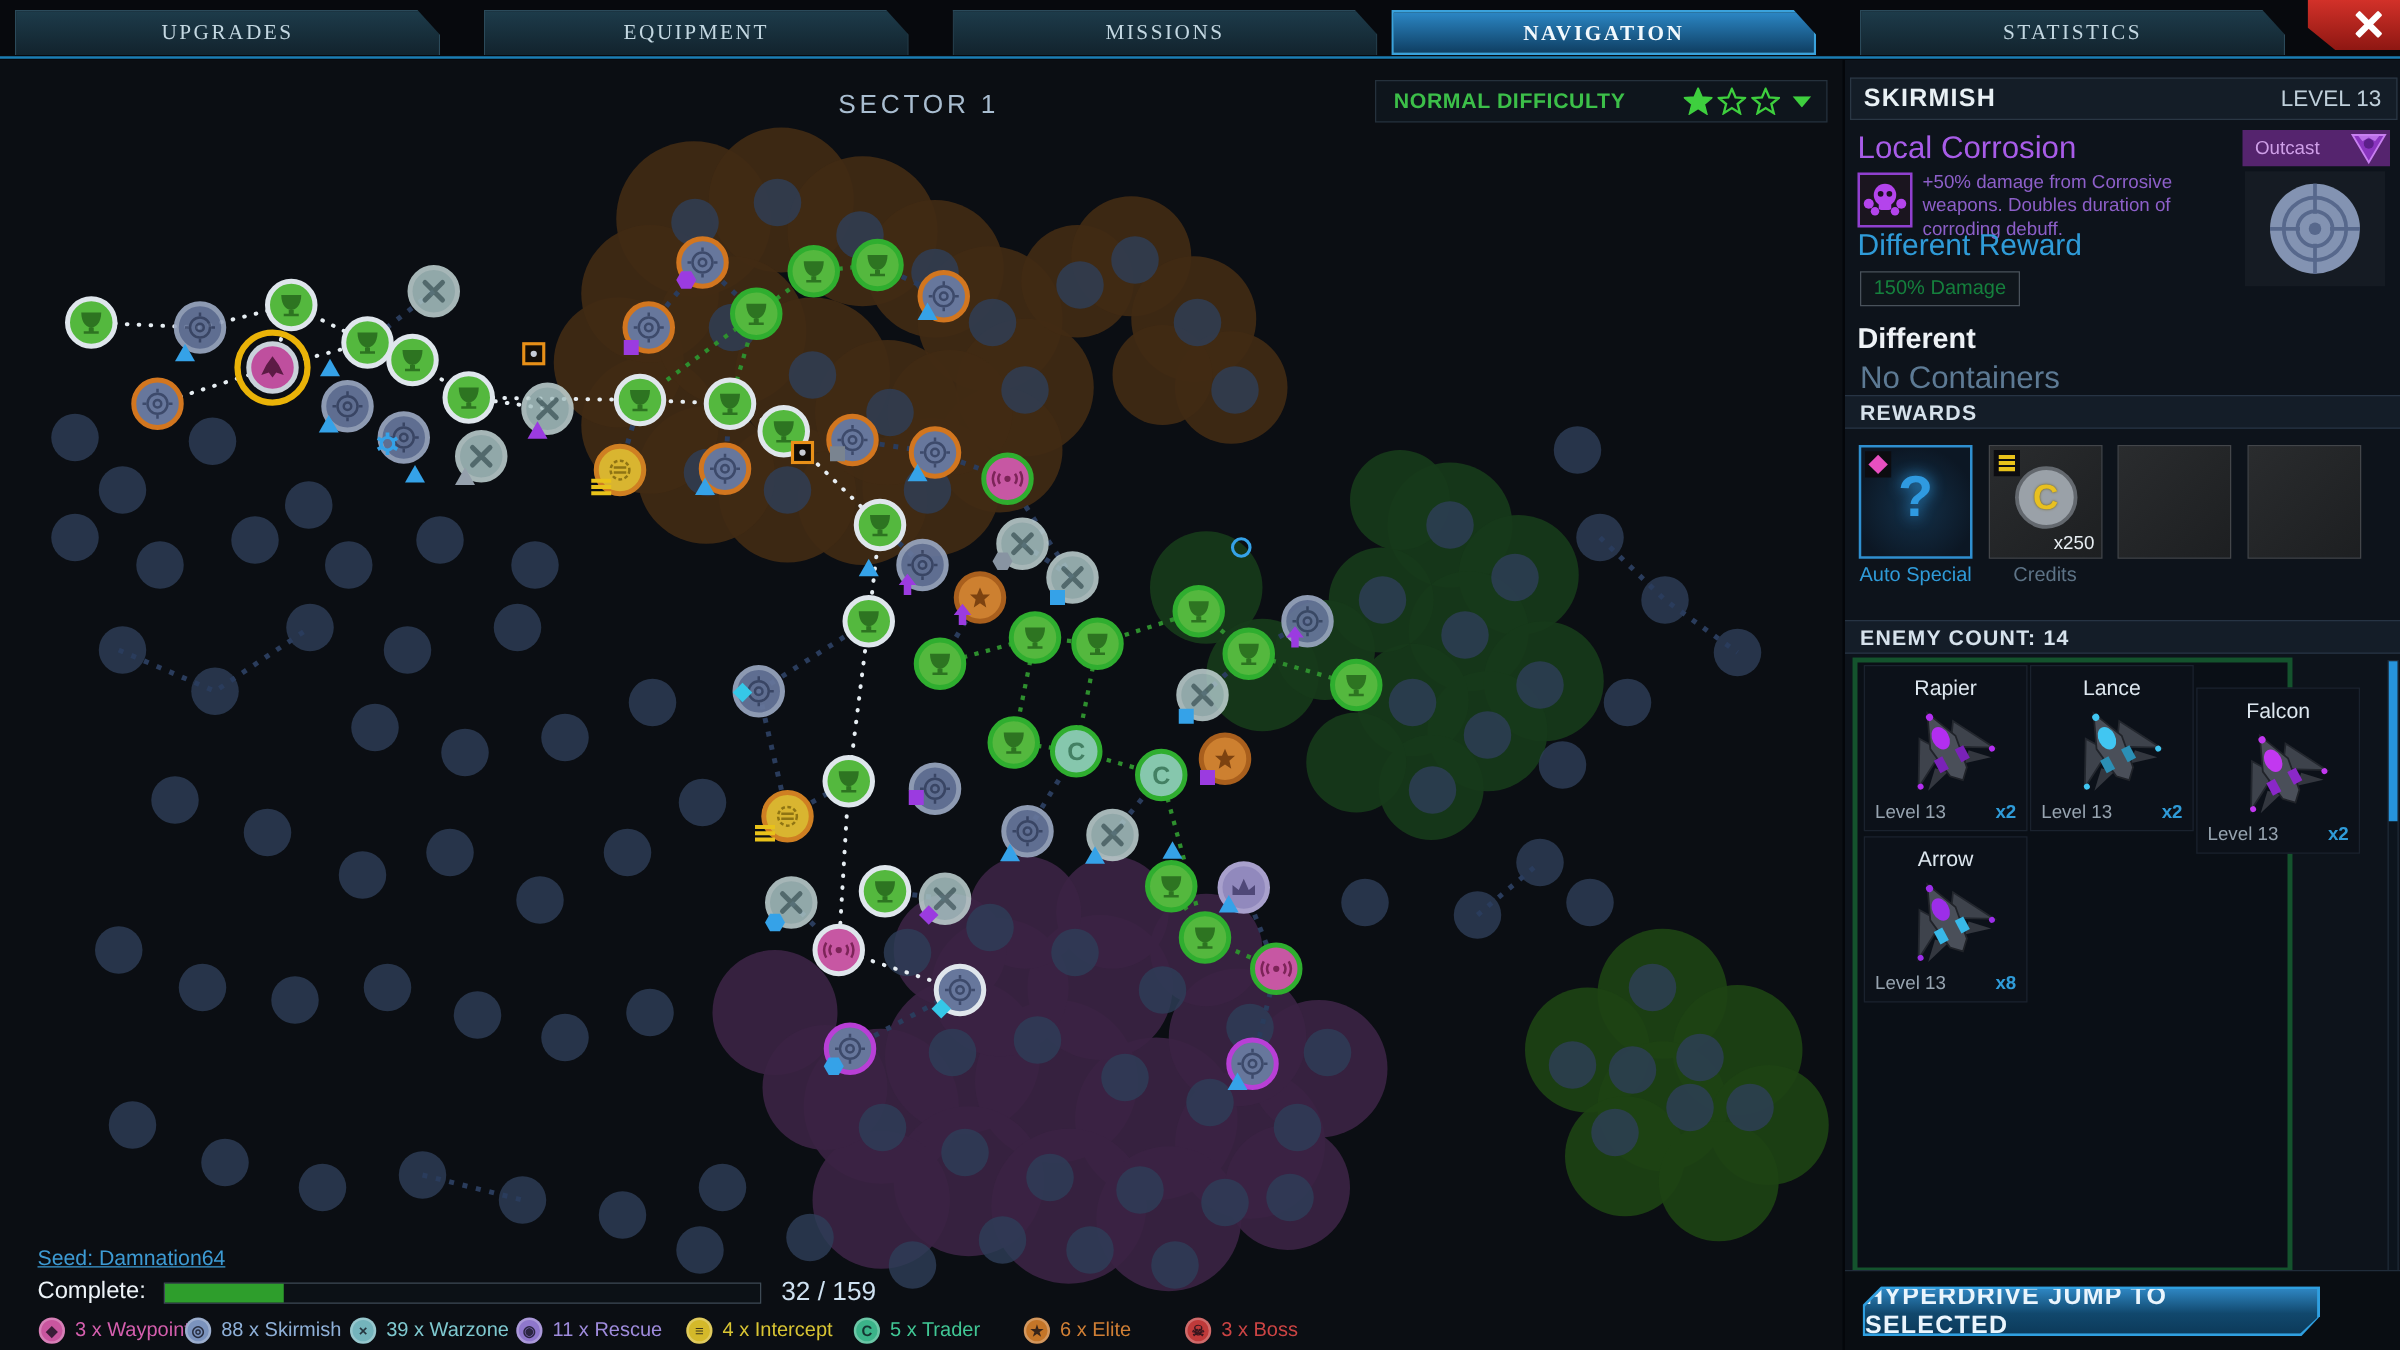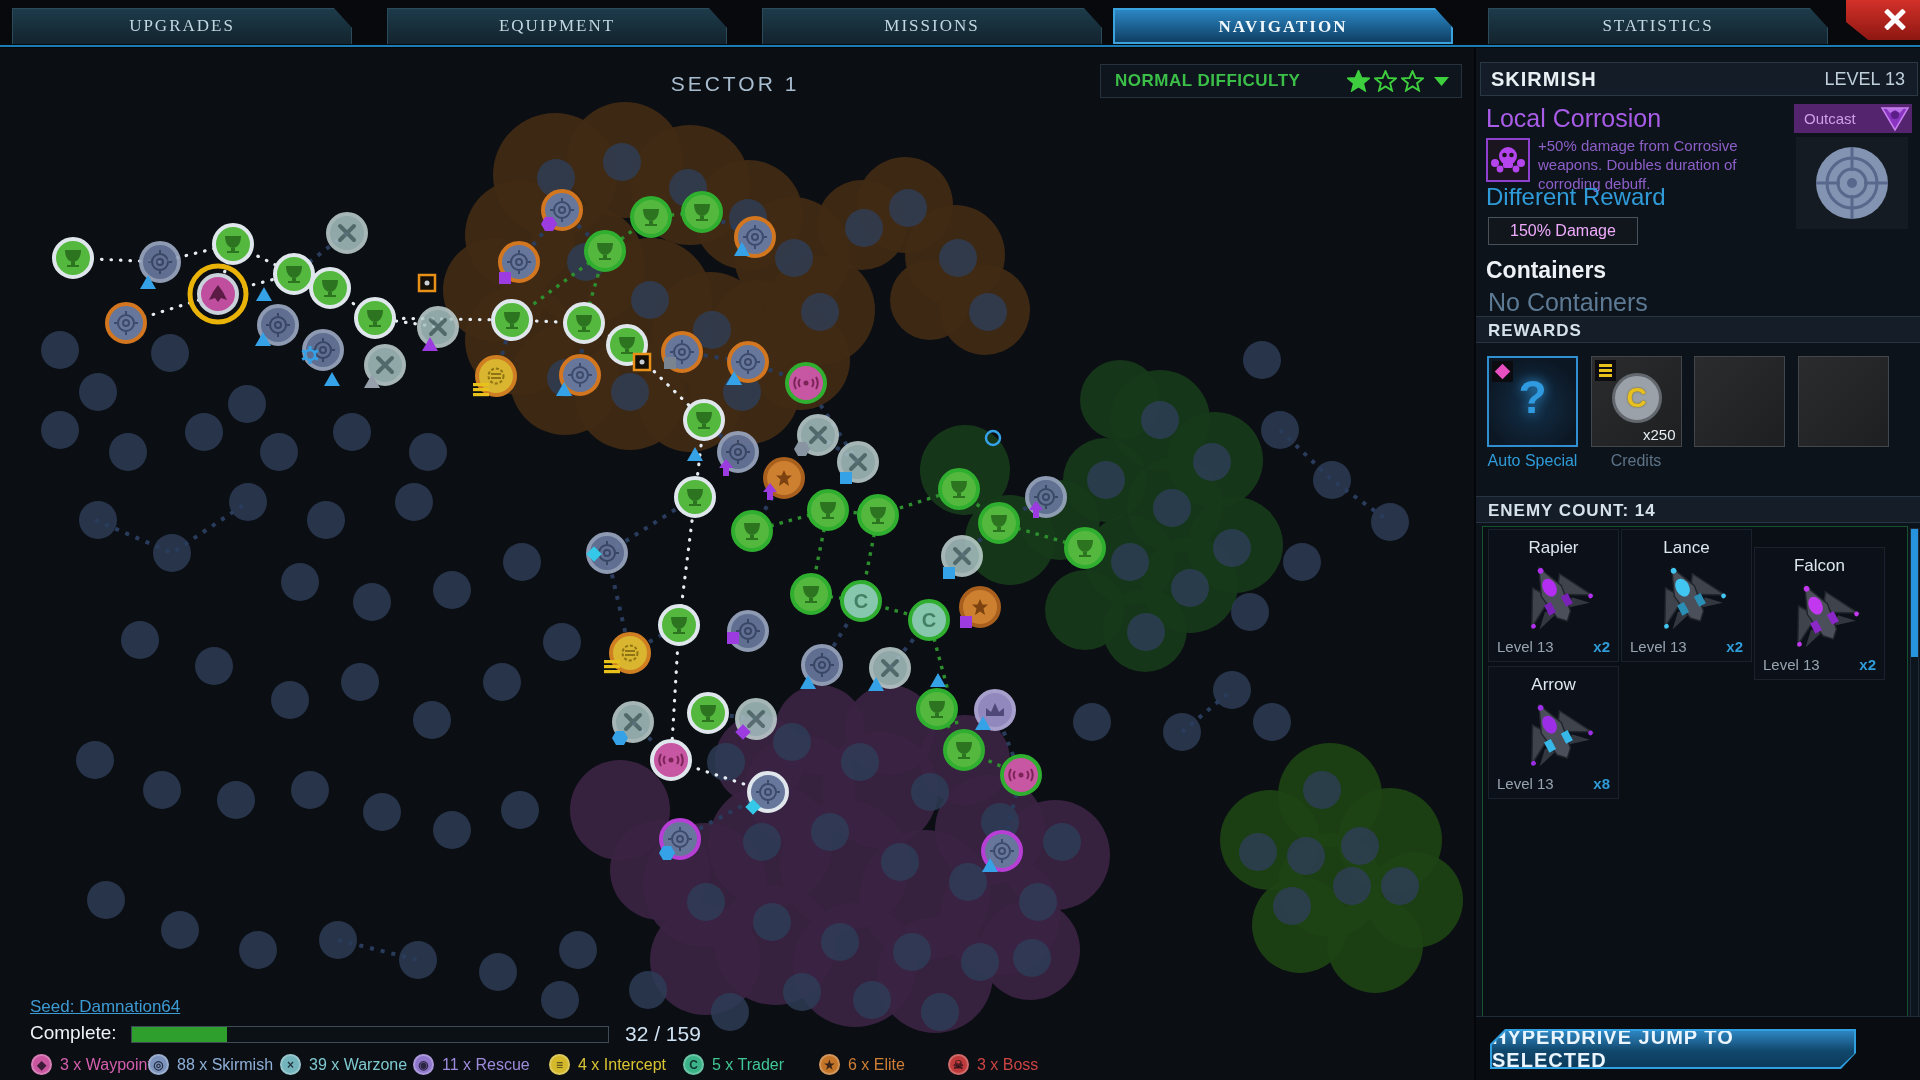--- a/index.html
+++ b/index.html
@@ -56,22 +56,22 @@
   .lc-icon { position:absolute; left:10px; top:90px; width:44px; height:44px; background:#1b151f;
              border:2px solid #9040d0; display:flex; align-items:center; justify-content:center; }
   .lc-desc { position:absolute; left:62px; top:88px; width:218px; font-size:15px; line-height:19px; color:#8d5fc9; }
   .outcast-banner { position:absolute; left:318px; top:56px; width:118px; height:29px; background:#55246e;
                     display:flex; align-items:center; }
   .outcast-label { font-size:15px; color:#cf9fe8; padding-left:10px; flex:1; }
   .outcast-emblem { margin-right:2px; }
   .target-panel { position:absolute; left:320px; top:89px; width:112px; height:92px; background:#151b23;
                   display:flex; align-items:center; justify-content:center; }
   .dr-title { position:absolute; left:10px; top:135px; font-size:24px; color:#2f9bd8; }
-  .chip { position:absolute; left:12px; top:169px; font-size:16px; color:#f0abfc; background:#10161c;
-          border:1px solid #49525b; padding:4px 21px; }
+  .chip { position:absolute; left:12px; top:169px; font-size:16px; color:#15803d; background:#10161c;
+          border:1px solid #49525b; padding:4px 10px; }
   .cont-title { position:absolute; left:10px; top:209px; font-size:23px; font-weight:bold; color:#eef2f6; }
   .cont-value { position:absolute; left:12px; top:240px; font-size:25px; color:#5d7a94; }
   .sb-bar { position:absolute; left:0; width:446px; height:27px; line-height:27px; background:#141d28;
             border-top:1px solid #273444; border-bottom:1px solid #273444;
             font-size:17px; font-weight:bold; letter-spacing:1px; color:#d6e2ec; padding-left:12px; }
   .rewards-bar { top:268px; }
   .enemy-bar { top:448px; }
 
   .slot { position:absolute; top:308px; width:91px; height:91px; background:linear-gradient(135deg,#2a2c2e,#1d1f21);
           border:1px solid #43464a; }
@@ -83,22 +83,22 @@
                background:#9aa1a8; border:3px solid #63686e; display:flex; align-items:center; justify-content:center;
                font-size:28px; font-weight:bold; color:#e8c020; text-shadow:0 0 2px #6d5a00; }
   .slot-qty { position:absolute; right:5px; bottom:3px; font-size:15px; color:#e7edf2; }
   .badge { position:absolute; left:3px; top:3px; width:21px; height:21px; background:#0c0c10;
            display:flex; align-items:center; justify-content:center; }
   .badge .diamond { width:11px; height:11px; background:#e84fc0; transform:rotate(45deg); }
   .badge .bars { width:13px; height:13px;
                  background:linear-gradient(180deg,#e8c21a 0 3px,transparent 3px 5px,#e8c21a 5px 8px,transparent 8px 10px,#e8c21a 10px 13px); }
   .slot-label { position:absolute; top:404px; width:91px; text-align:center; font-size:16px; line-height:18px; }
 
-  .ships-panel { position:absolute; left:6px; top:478px; width:426px; height:492px;
-                 background:#0a0f16; border:1px solid #14532d; }
+  .ships-panel { position:absolute; left:6px; top:478px; width:352px; height:492px;
+                 background:#0a0f16; border:4px solid #14532d; }
   .ship-card { position:absolute; width:131px; height:133px; background:#0c1119; border:1px solid #1a222e; }
   .ship-name { position:absolute; top:8px; width:100%; text-align:center; font-size:17px; color:#dde7ef; }
   .ship-spr { position:absolute; left:15px; top:28px; }
   .ship-level { position:absolute; left:8px; bottom:6px; font-size:15px; color:#97a4b0; }
   .ship-count { position:absolute; right:8px; bottom:6px; font-size:15px; font-weight:bold; color:#2f9bd8; }
 
   .scroll-track { position:absolute; left:434px; top:480px; width:9px; height:490px; background:#0c141d; border:1px solid #1f2b39; }
   .scroll-thumb { width:100%; height:128px; background:#2694dc; }
 
   .hyper-frame { position:absolute; left:0; top:968px; width:446px; height:64px; background:#090d12; border-top:1px solid #202c3a; }
@@ -851,21 +851,21 @@
         <line x1="48" y1="6" x2="48" y2="30" stroke="#57688c" stroke-width="3"></line>
         <line x1="48" y1="54" x2="48" y2="78" stroke="#57688c" stroke-width="3"></line>
         <line x1="12" y1="42" x2="36" y2="42" stroke="#57688c" stroke-width="3"></line>
         <line x1="60" y1="42" x2="84" y2="42" stroke="#57688c" stroke-width="3"></line>
         <circle cx="48" cy="42" r="5" fill="#57688c"></circle>
       </svg>
     </div>
 
     <div class="dr-title">Different Reward</div>
     <div class="chip">150% Damage</div>
-    <div class="cont-title">Containers</div>
+    <div class="cont-title">Different</div>
     <div class="cont-value">No Containers</div>
 
     <div class="sb-bar rewards-bar">REWARDS</div>
     <div id="slots">
         <div class="slot-label" style="left: 11px; color: rgb(47, 155, 216);">Auto Special</div>
         <div class="slot sel" style="left: 11px;">
           <span class="badge">
             <span class="diamond"></span>
           </span>
           <span class="slot-q">?</span>

